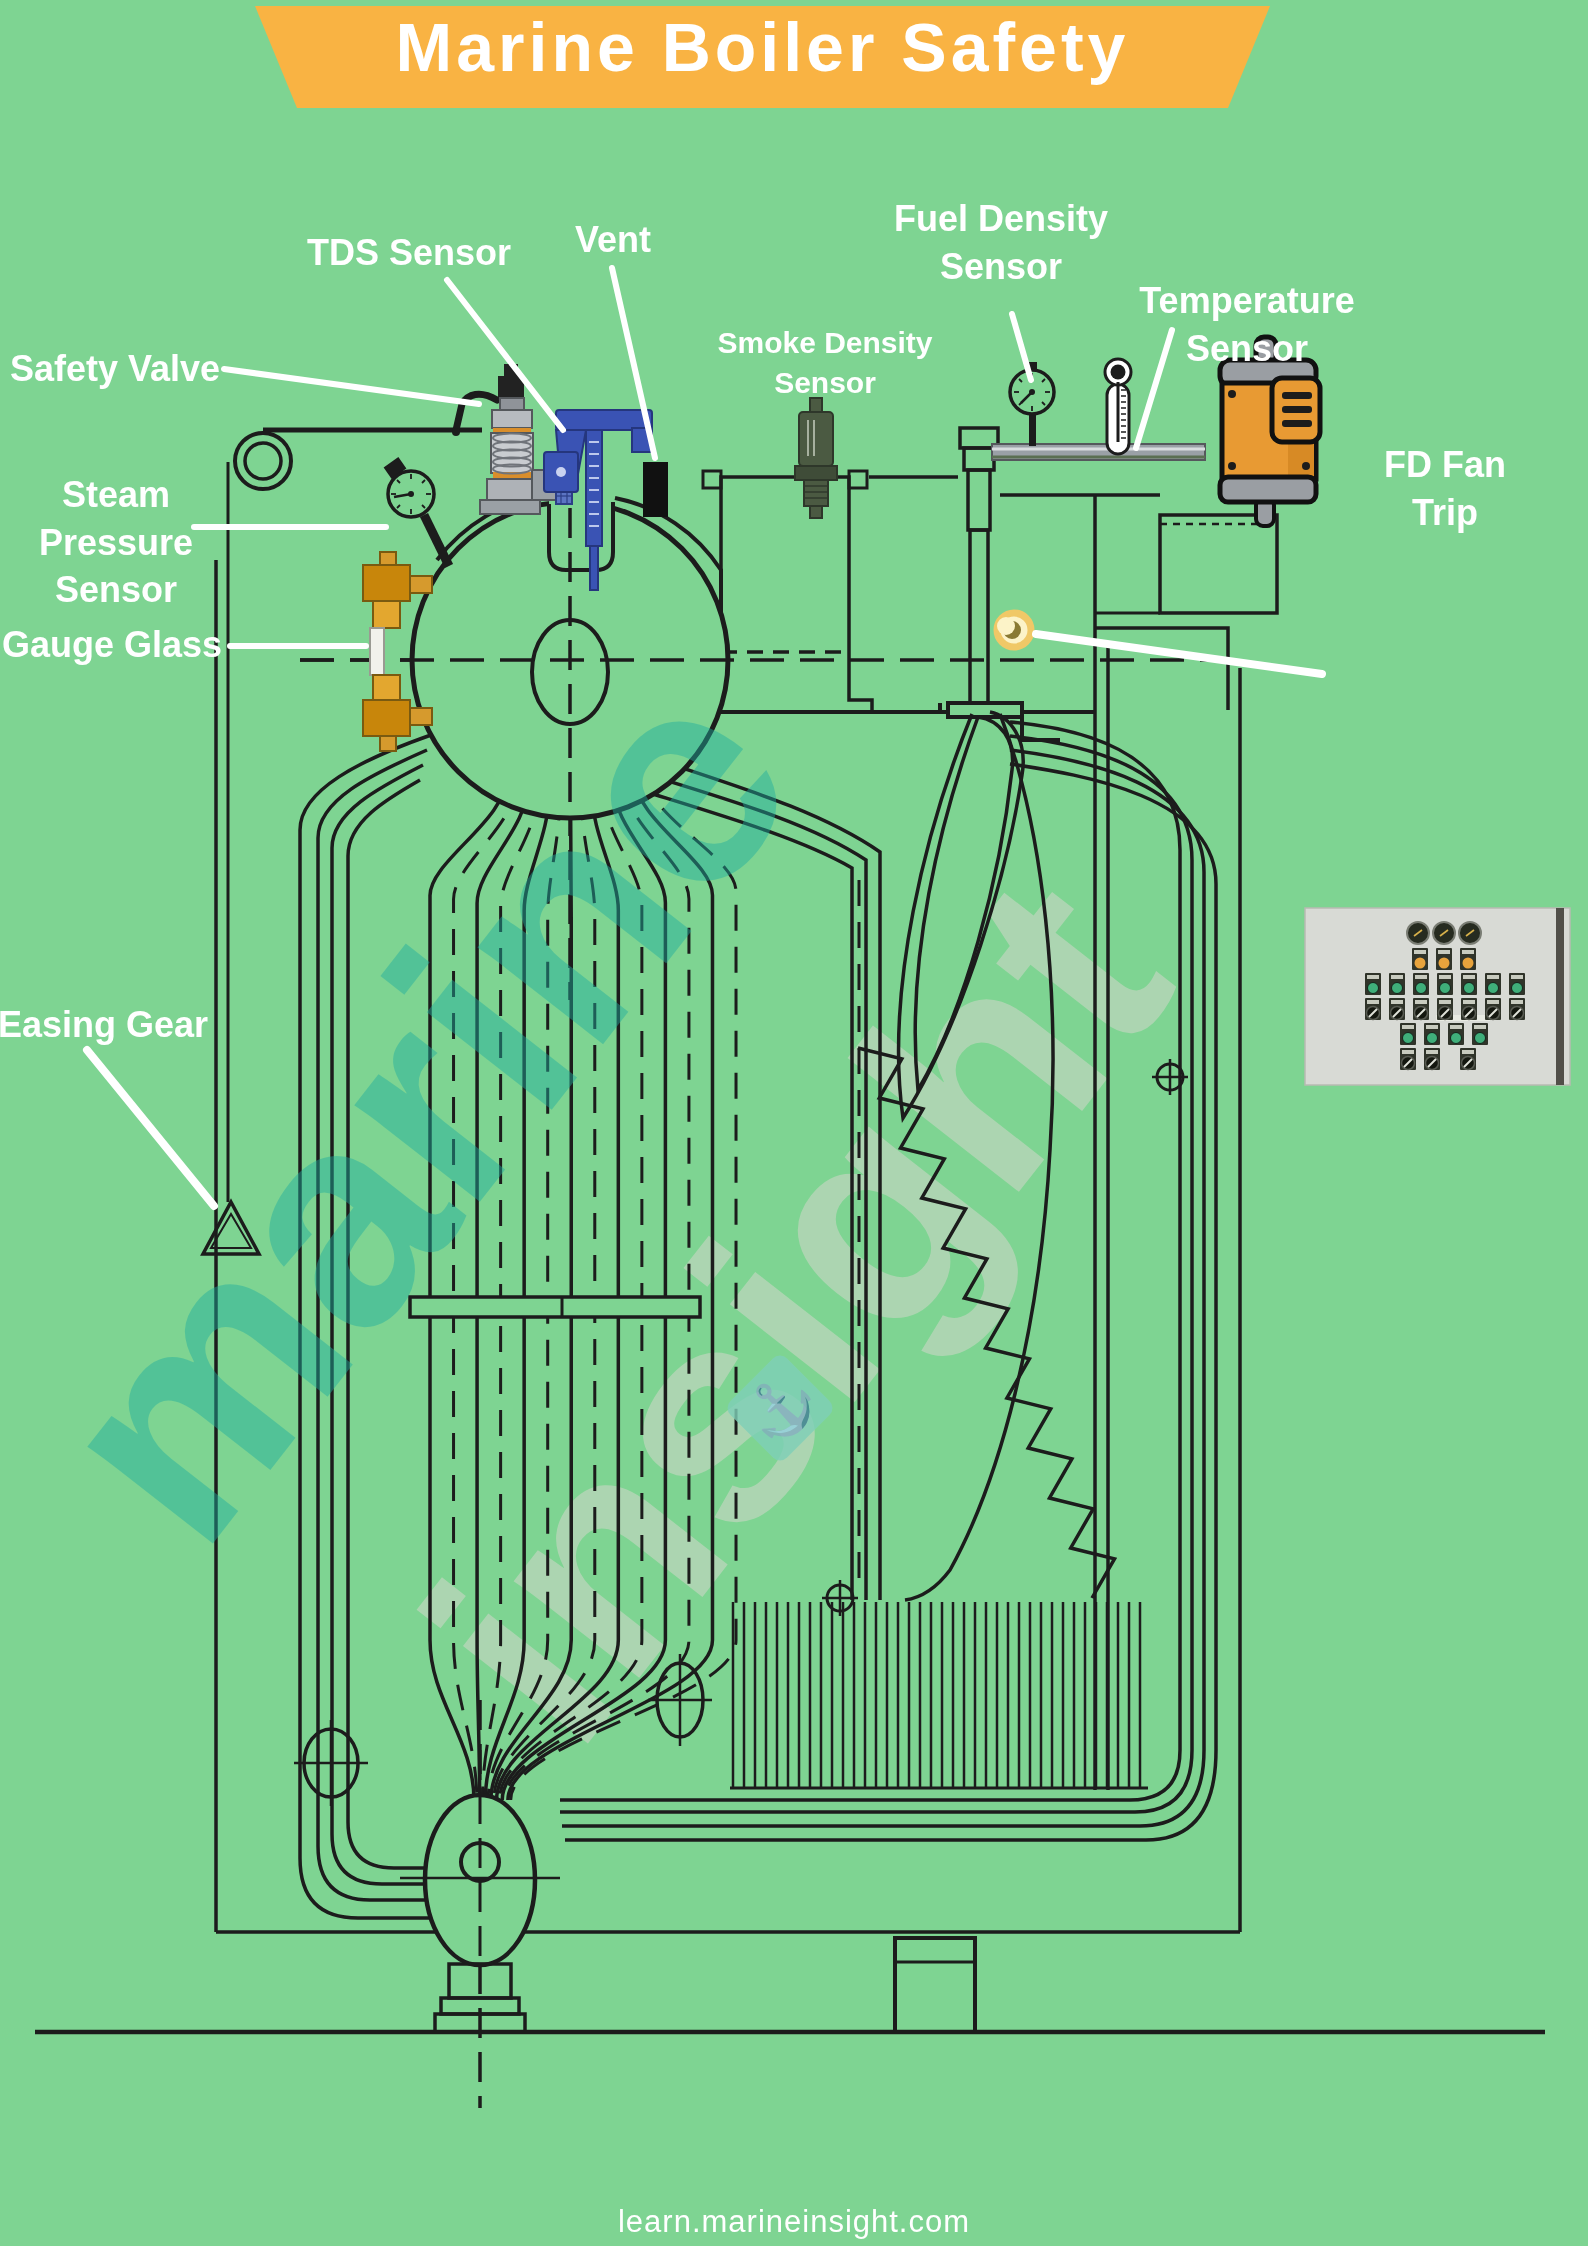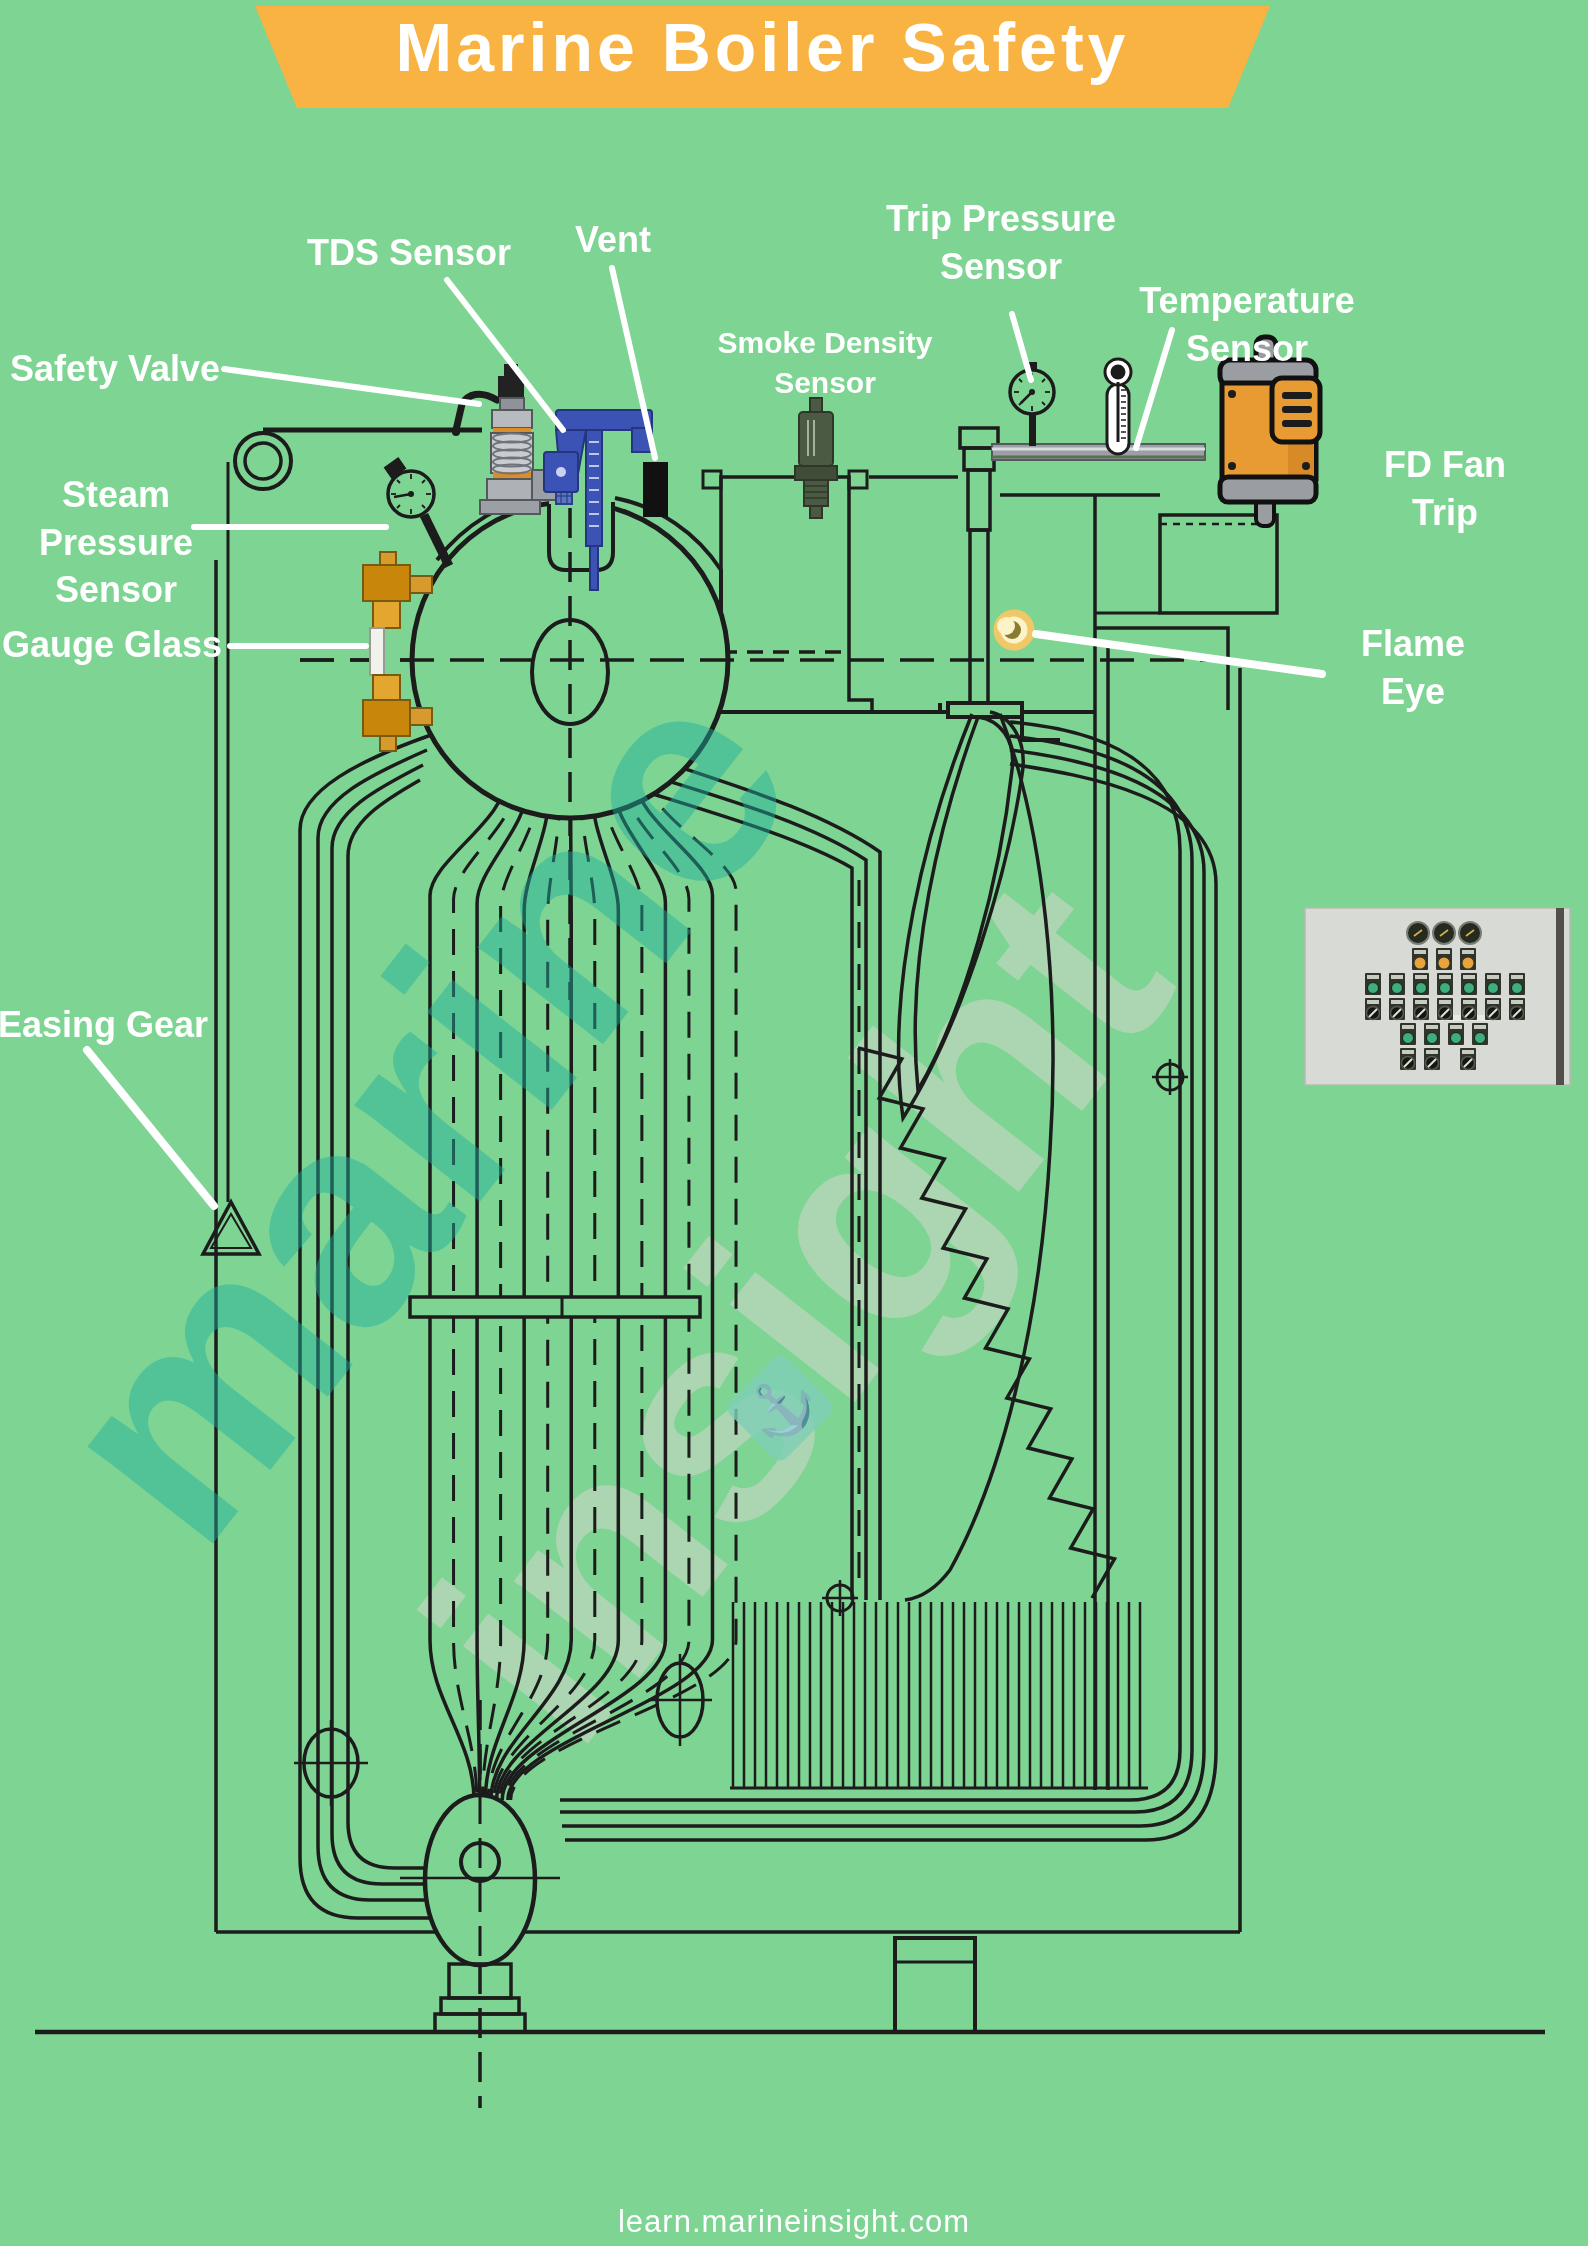--- a/index.html
+++ b/index.html
@@ -517,27 +517,26 @@
     </g>
   </svg>
 
   <div class="banner"></div>
   <div class="banner-title">Marine Boiler Safety</div>
 
   <div class="lbl" style="left:409px;top:253px;text-align:center;">TDS Sensor</div>
   <div class="lbl" style="left:613px;top:240px;">Vent</div>
   <div class="lbl small" style="left:815px;top:363px;">Smoke Density
 Sensor</div>
-  <div class="lbl" style="left:1001px;top:243px;">Trip Pressure
+  <div class="lbl" style="left:1001px;top:243px;">Fuel Density
 Sensor</div>
   <div class="lbl" style="left:1247px;top:325px;">Temperature
 Sensor</div>
   <div class="lbl" style="left:115px;top:369px;">Safety Valve</div>
   <div class="lbl" style="left:116px;top:542px;">Steam
 Pressure
 Sensor</div>
   <div class="lbl" style="left:1445px;top:489px;">FD Fan Trip</div>
   <div class="lbl" style="left:112px;top:645px;">Gauge Glass</div>
-  <div class="lbl" style="left:1413px;top:668px;">Flame Eye</div>
   <div class="lbl" style="left:103px;top:1025px;">Easing Gear</div>
 
   <div class="footer-text">learn.marineinsight.com</div>
 </div>
 
 </body></html>

